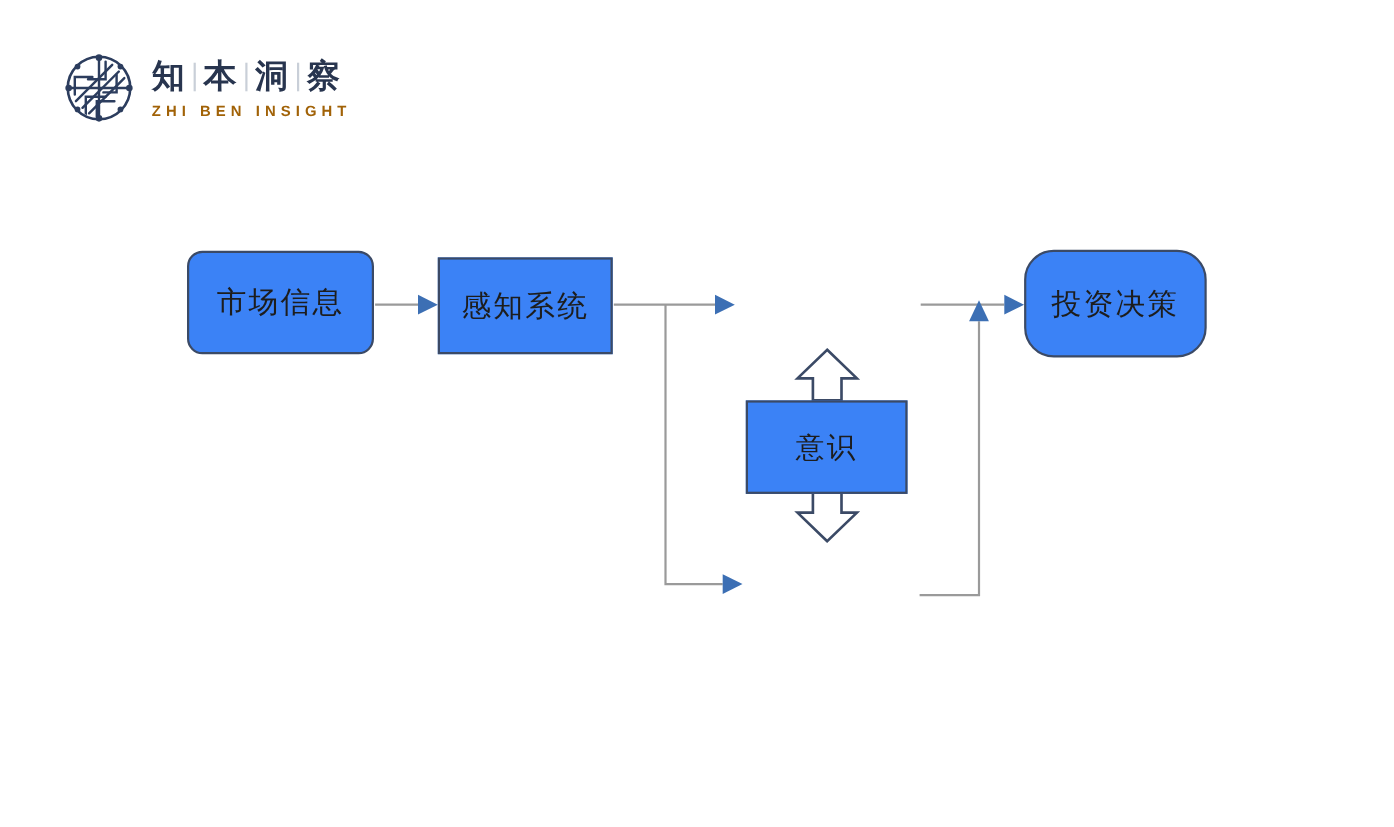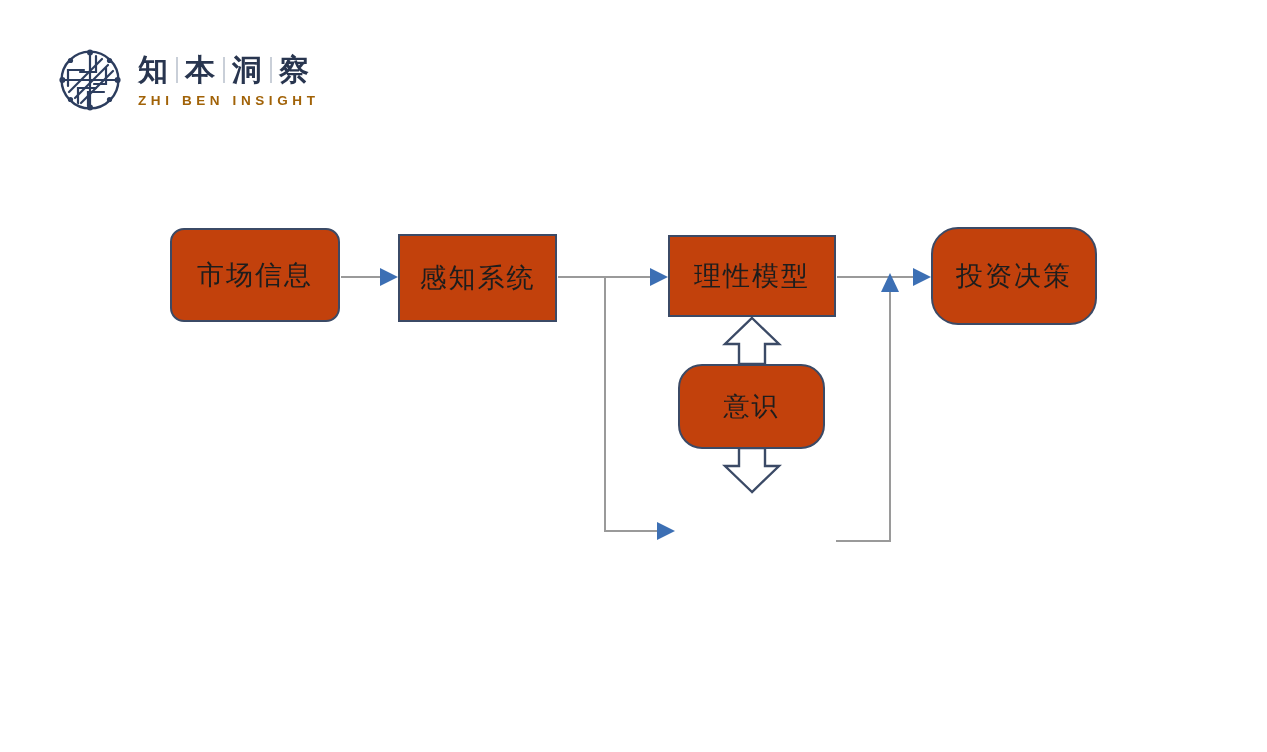--- a/index.html
+++ b/index.html
@@ -68,37 +68,37 @@
   #connectors {
     position: absolute;
     left: 0; top: 0;
     width: 1267px; height: 752px;
     pointer-events: none;
   }
 
   .node {
     position: absolute;
     box-sizing: border-box;
-    background: #c2410c;
+    background: #3b82f6;
     border: 2.4px solid #3b4a66;
     display: flex;
     align-items: center;
     justify-content: center;
     font-family: "DejaVu Sans", "Liberation Sans", sans-serif;
     font-size: 27px;
     color: #1d1d1d;
     letter-spacing: 2px;
     white-space: nowrap;
   }
   .node.rounded { border-radius: 14px; }
   .node.n-market   { left:170px; top:228px; width:170px; height:94px; }
   .node.n-percept  { left:398px; top:234px; width:159px; height:88px; }
   .node.n-rational { left:668px; top:235px; width:168px; height:82px; }
   .node.n-decision { left:931px; top:227px; width:166px; height:98px;border-radius:27px; }
-  .node.n-conscious{ left:678px; top:364px; width:147px; height:85px; font-size:26px;border-radius:24px; }
+  .node.n-conscious{ left:678px; top:364px; width:147px; height:85px; font-size:26px; }
   .node.n-emotional{ left:675px; top:488px; width:160px; height:90px; }
 </style>
 </head>
 <body>
 
 <div id="brand-logo">
   <svg id="brand-mark" viewBox="0 0 68 68">
     <defs>
       <clipPath id="circClip">
           <circle cx="34" cy="34" r="27"></circle>
@@ -175,16 +175,15 @@
       <polygon points="752,318 779,344 765,344 765,364 739,364 739,344 725,344" fill="#ffffff" stroke="#3b4a66" stroke-width="2.4" stroke-linejoin="miter"></polygon>
     </g>
 
     <g>
       <polygon points="752,492 725,466 739,466 739,448 765,448 765,466 779,466" fill="#ffffff" stroke="#3b4a66" stroke-width="2.4" stroke-linejoin="miter"></polygon>
     </g>
   </svg>
 
   <div class="node rounded n-market">市场信息</div>
   <div class="node n-percept">感知系统</div>
-  <div class="node n-rational">理性模型</div>
   <div class="node rounded n-decision">投资决策</div>
   <div class="node n-conscious">意识</div>
 </div>
 
 </body></html>

